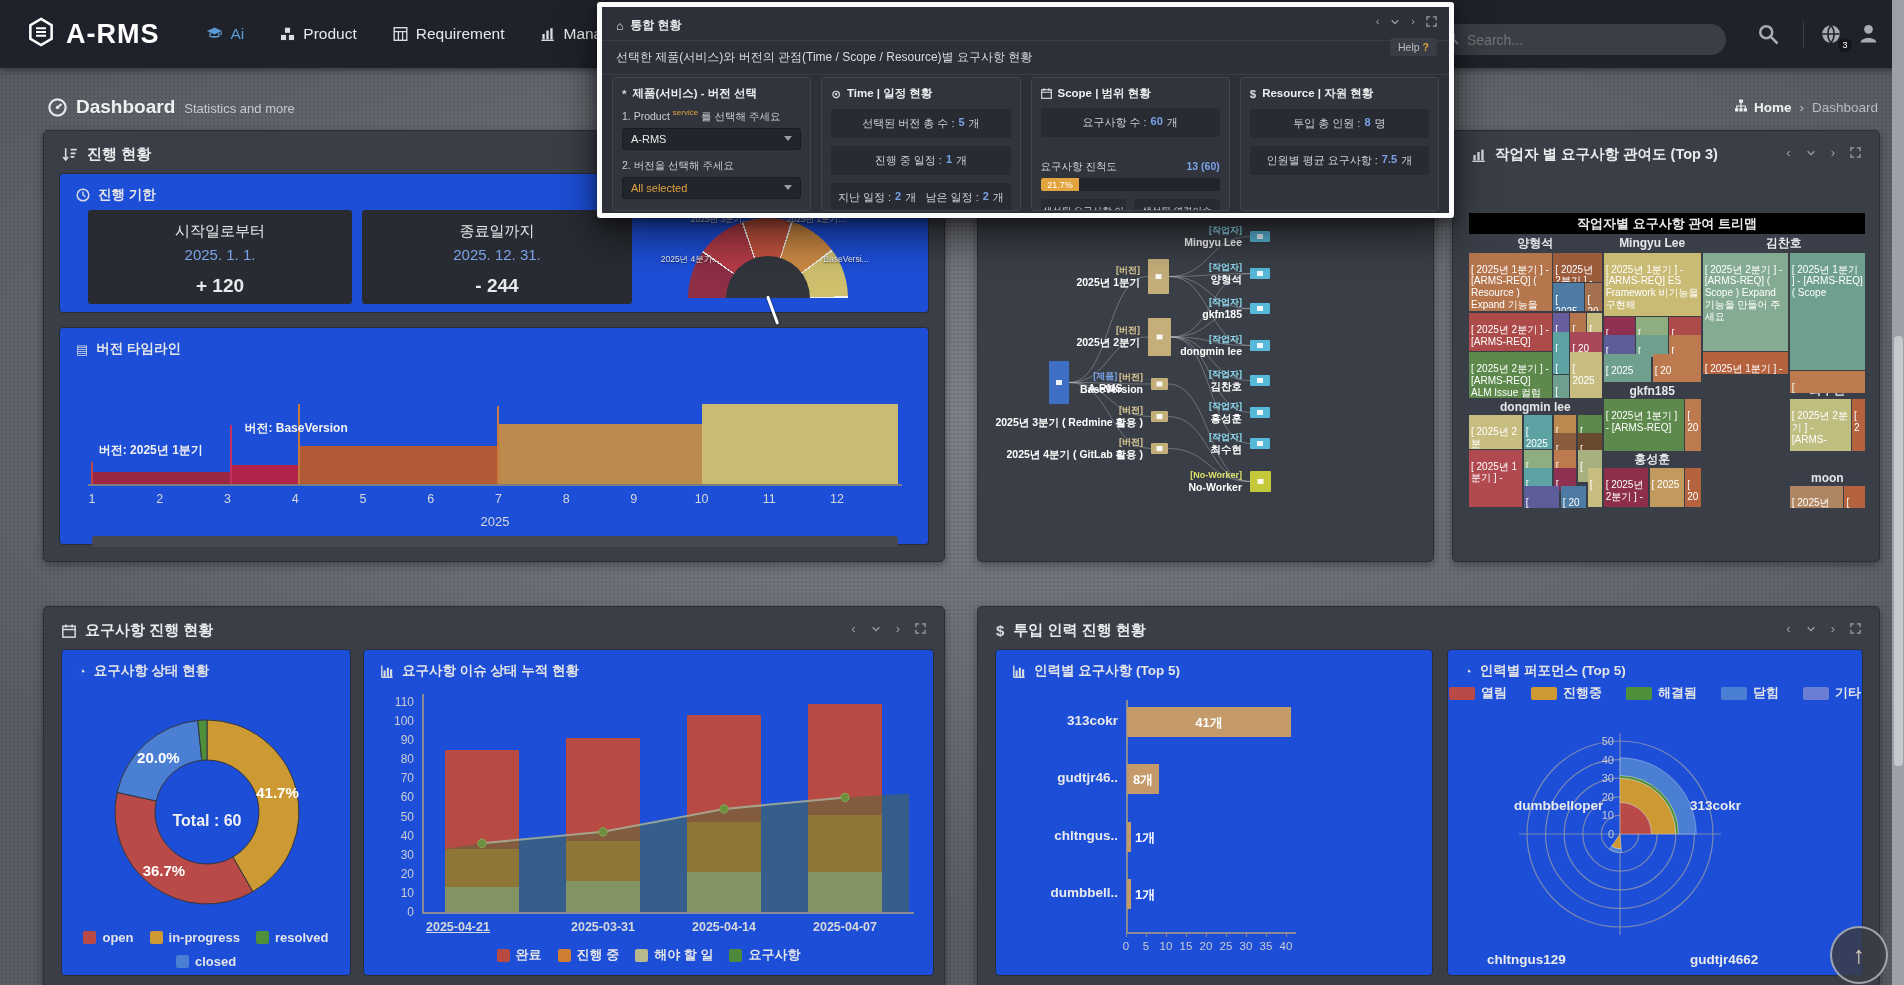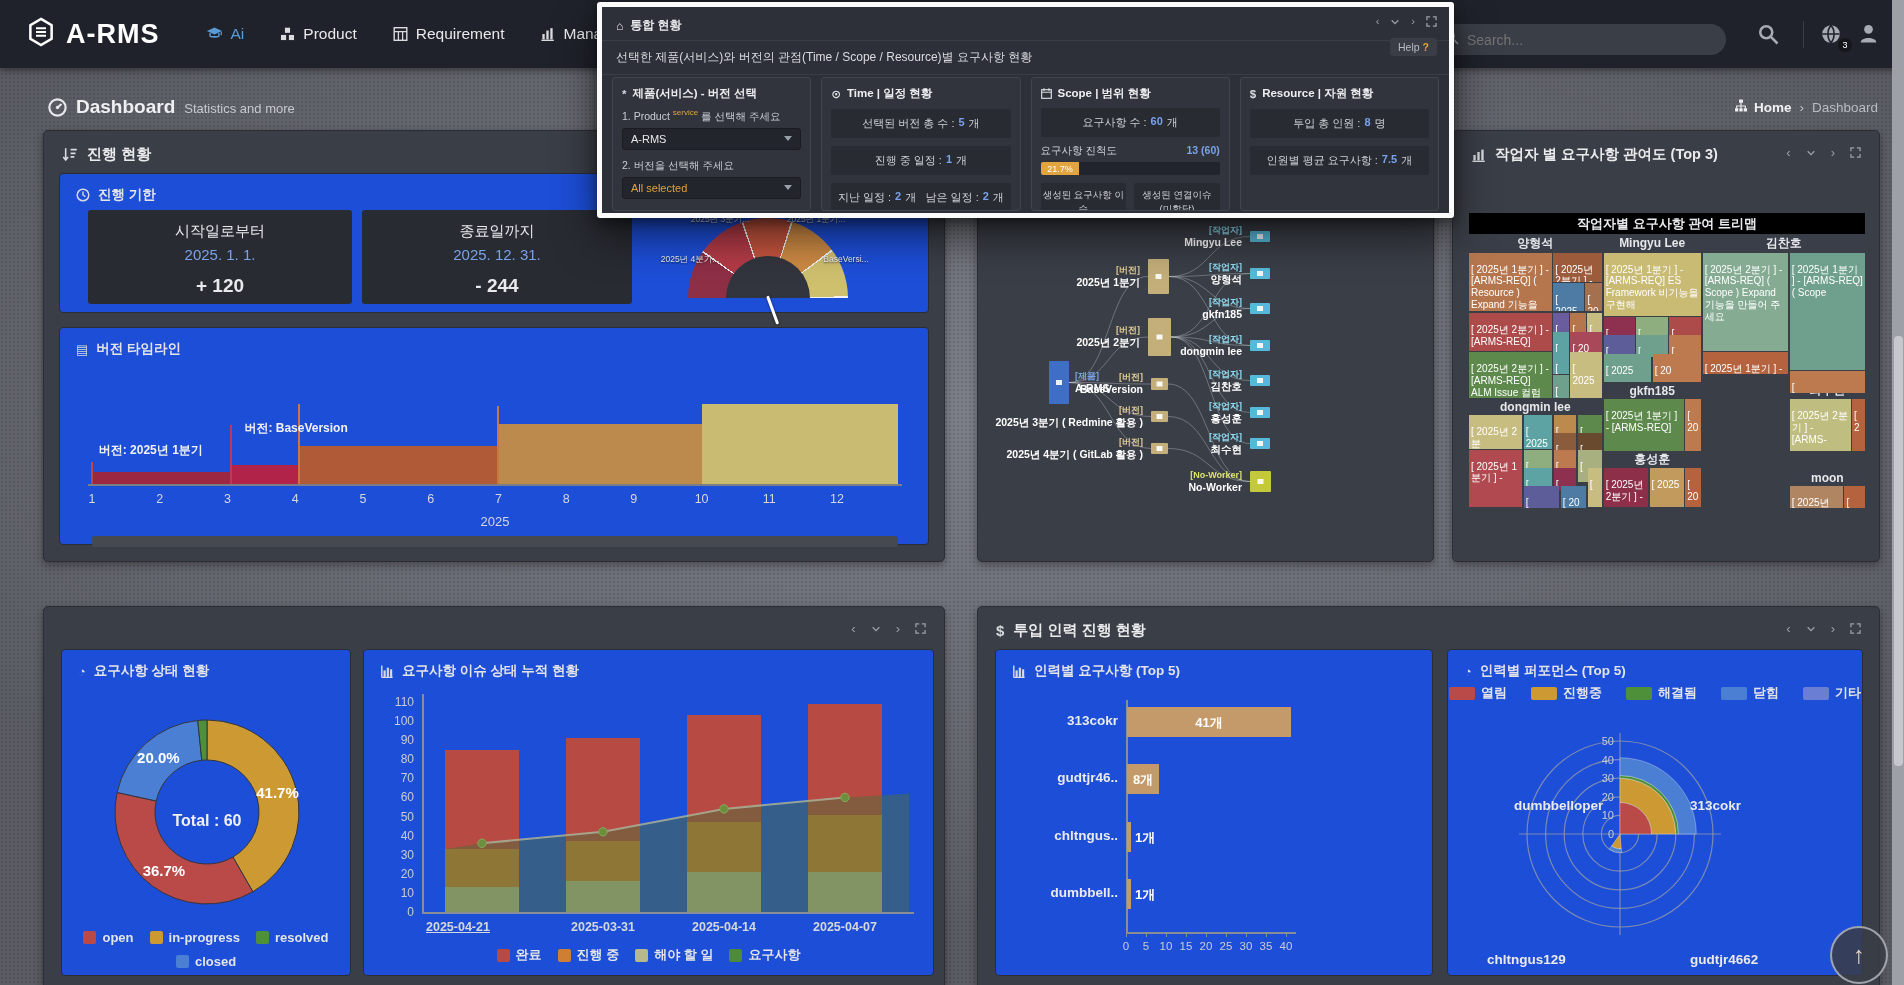--- a/index.html
+++ b/index.html
@@ -67,21 +67,21 @@
   .mlabel sup{font-size:8px;color:#e0a33e}
   .mselect{background:#22252b;border:1px solid #1a1c21;border-radius:3px;height:22px;display:flex;
     align-items:center;justify-content:space-between;padding:0 8px;font-size:11px;color:#e6e8ea;cursor:pointer}
   .mselect.amber{color:#e0a33e}
   .caret{width:0;height:0;border-left:4px solid transparent;border-right:4px solid transparent;border-top:5px solid #9aa0a8}
   .mrow{background:#282b31;border-radius:2px;color:#cfd2d6;font-size:11px;display:flex;justify-content:center;
     gap:4px;padding:7px 4px;margin-top:8px}
   .mrow b{color:#7aa2e8}
   .mrow.split{justify-content:space-around}
   .mrow .half{display:flex;gap:4px}
-  .prgwrap{margin-top:7px}
+  .prgwrap{margin-top:23px}
   .prglabels{display:flex;justify-content:space-between;font-size:10.5px;color:#cfd2d6}
   .prglabels b{color:#7aa2e8}
   .prgtrack{height:13px;background:#21242a;border-radius:2px;margin-top:4px;overflow:hidden}
   .prgfill{height:100%;background:#e2a43e;color:#fff;font-size:9px;display:flex;align-items:center;justify-content:center}
   .ministats{display:flex;gap:8px;margin-top:8px}
   .ministat{flex:1;background:#282b31;border-radius:2px;text-align:center;padding:5px 2px;font-size:9.5px;color:#cfd2d6;line-height:1.5}
   
   .tlabel{position:absolute;line-height:1.25;white-space:nowrap;z-index:3}
   .tlabel .tg{font-size:9px;font-weight:bold;display:block}
   .tlabel .tn{font-size:10.5px;font-weight:bold;color:#fff;display:block}
@@ -359,21 +359,21 @@
           <rect x="272" y="209" width="20" height="11" fill="#57b9d9" rx="1"></rect>
           <rect x="279" y="212" width="6" height="5" fill="#fff" fill-opacity="0.9"></rect>
           <rect x="272" y="244" width="20" height="11" fill="#57b9d9" rx="1"></rect>
           <rect x="279" y="247" width="6" height="5" fill="#fff" fill-opacity="0.9"></rect>
           <rect x="272" y="276" width="20" height="11" fill="#57b9d9" rx="1"></rect>
           <rect x="279" y="279" width="6" height="5" fill="#fff" fill-opacity="0.9"></rect>
           <rect x="272" y="307" width="20" height="11" fill="#57b9d9" rx="1"></rect>
           <rect x="279" y="310" width="6" height="5" fill="#fff" fill-opacity="0.9"></rect>
           <rect x="272" y="340" width="21" height="21" fill="#c3c93b" rx="1"></rect>
           <rect x="279.5" y="348" width="6" height="5" fill="#fff" fill-opacity="0.9"></rect>
-        </svg><div class="tlabel" style="left: 97px; text-align: left; top: 239.5px;">
+        </svg><div class="tlabel" style="left: 110px; text-align: center; top: 239.5px;">
           <span class="tg" style="color:#7aa2e8">[제품]</span>
           <span class="tn">A-RMS</span>
         </div><div class="tlabel" style="right: 293px; text-align: right; top: 133.5px;">
           <span class="tg" style="color:#dcc996">[버전]</span>
           <span class="tn">2025년 1분기</span>
         </div><div class="tlabel" style="right: 293px; text-align: right; top: 194px;">
           <span class="tg" style="color:#dcc996">[버전]</span>
           <span class="tn">2025년 2분기</span>
         </div><div class="tlabel" style="right: 290px; text-align: right; top: 241px;">
           <span class="tg" style="color:#dcc996">[버전]</span>
@@ -495,20 +495,29 @@
         <div class="tm-c" style="left: 30%; top: 86.6%; width: 3.5%; height: 13.4%; background: rgb(200, 189, 128);">[</div>
         <div class="tm-c" style="left: 34%; top: 86.8%; width: 11.2%; height: 13.2%; background: rgb(142, 47, 74);">[ 2025년 2분기 ] -</div>
         <div class="tm-c" style="left: 45.6%; top: 86.8%; width: 8.6%; height: 13.2%; background: rgb(195, 154, 94);">[ 2025</div>
         <div class="tm-c" style="left: 54.6%; top: 86.8%; width: 3.9%; height: 13.2%; background: rgb(181, 99, 62);">[ 20</div>
         <div class="tm-c" style="left: 81%; top: 92.8%; width: 13.4%; height: 7.2%; background: rgb(176, 134, 98);">[ 2025년</div>
         <div class="tm-c" style="left: 94.8%; top: 92.8%; width: 5.2%; height: 7.2%; background: rgb(181, 99, 62);">[</div>
       </div>
   </div>
 
   <div class="panel" style="left:43px;top:606px;width:902px;height:394px">
+    <div class="ph">
+      <span class="picon">
+        <svg width="14" height="14" viewBox="0 0 13 13">
+            <rect x="0.8" y="2" width="11.4" height="10.2" fill="none" stroke="currentColor" stroke-width="1.4"></rect>
+            <path d="M3.6 0.4v3M9.4 0.4v3M.8 5h11.4" stroke="currentColor" stroke-width="1.4"></path>
+          </svg>
+      </span>
+      <span>요구사항 진행 현황</span>
+    </div>
     <div class="wctrl">
         <span>‹</span>
         <span>
           <svg width="10" height="10" viewBox="0 0 12 12">
             <path d="M2 4l4 4 4-4" fill="none" stroke="currentColor" stroke-width="1.6"></path>
           </svg>
         </span>
         <span>›</span>
         <span>
           <svg width="11" height="11" viewBox="0 0 12 12">

